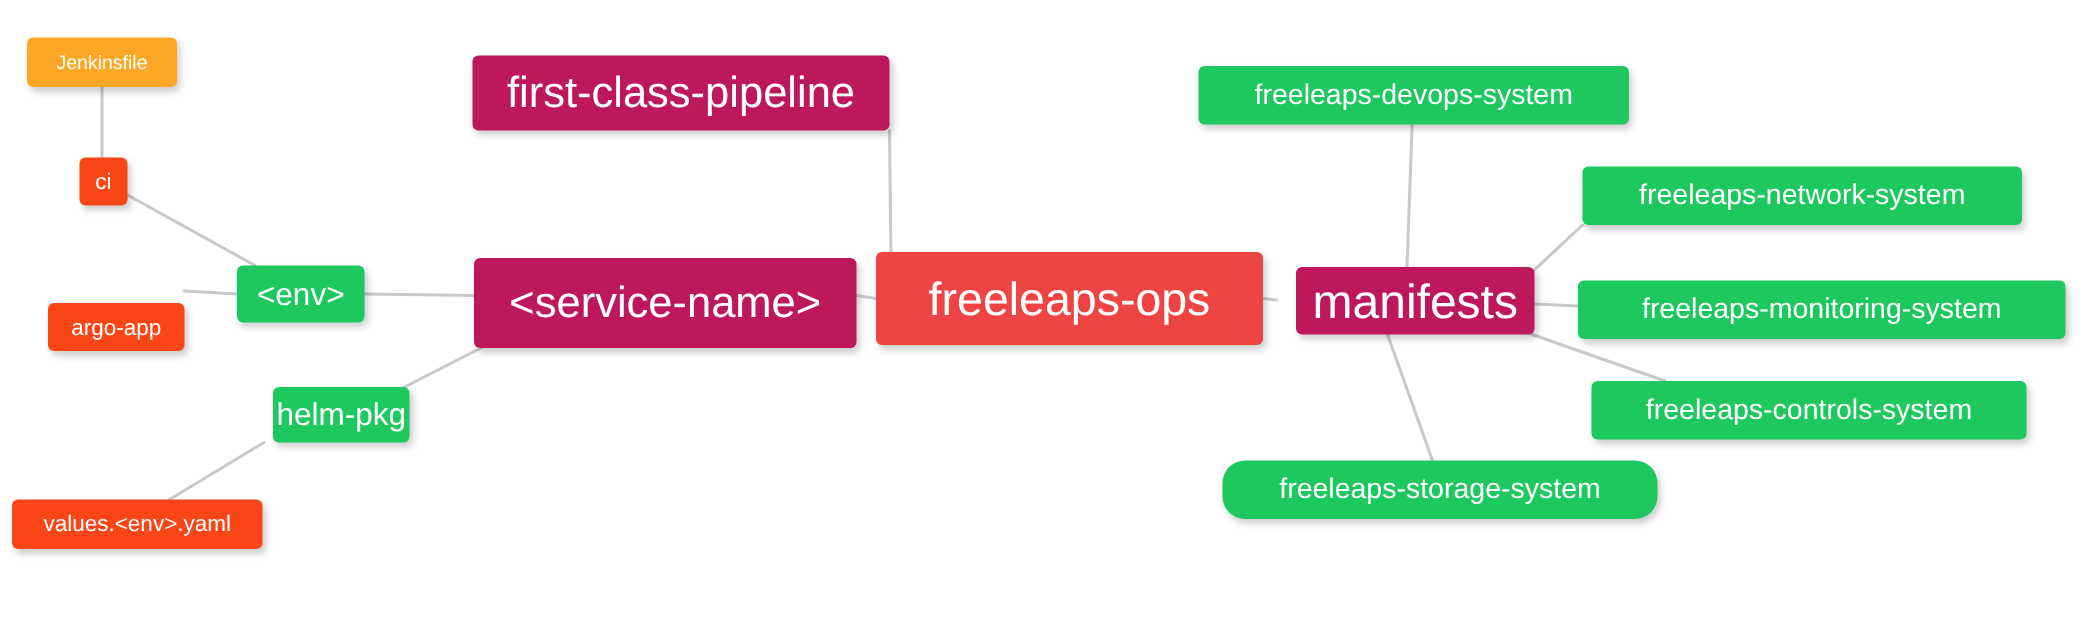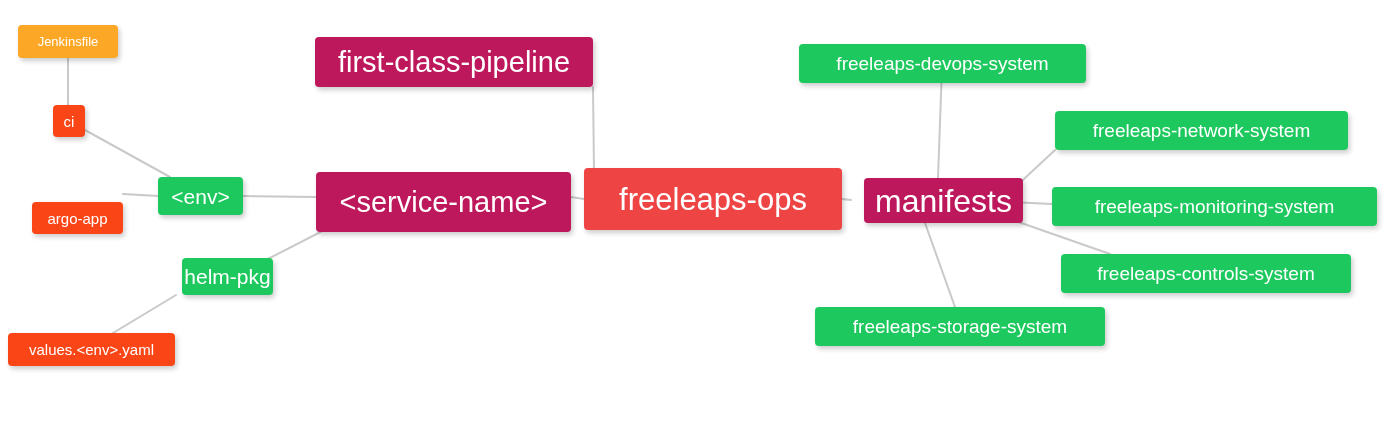--- a/index.html
+++ b/index.html
@@ -121,17 +121,17 @@
       </div>
       <div class="node n-green sz-sm" style="left: 1055px; top: 111px; width: 293px; height: 39px;">
         <span>freeleaps-network-system</span>
       </div>
       <div class="node n-green sz-sm" style="left: 1052px; top: 187px; width: 325px; height: 39px;">
         <span>freeleaps-monitoring-system</span>
       </div>
       <div class="node n-green sz-sm" style="left: 1061px; top: 254px; width: 290px; height: 39px;">
         <span>freeleaps-controls-system</span>
       </div>
-      <div class="node n-green sz-sm" style="left: 815px; top: 307px; width: 290px; height: 39px;">
+      <div class="node n-green sz-sm" style="left: 815px; top: 307px; width: 290px; height: 39px; border-radius: 15px;">
         <span>freeleaps-storage-system</span>
       </div>
     </div>
 </div>
 
 </body></html>

